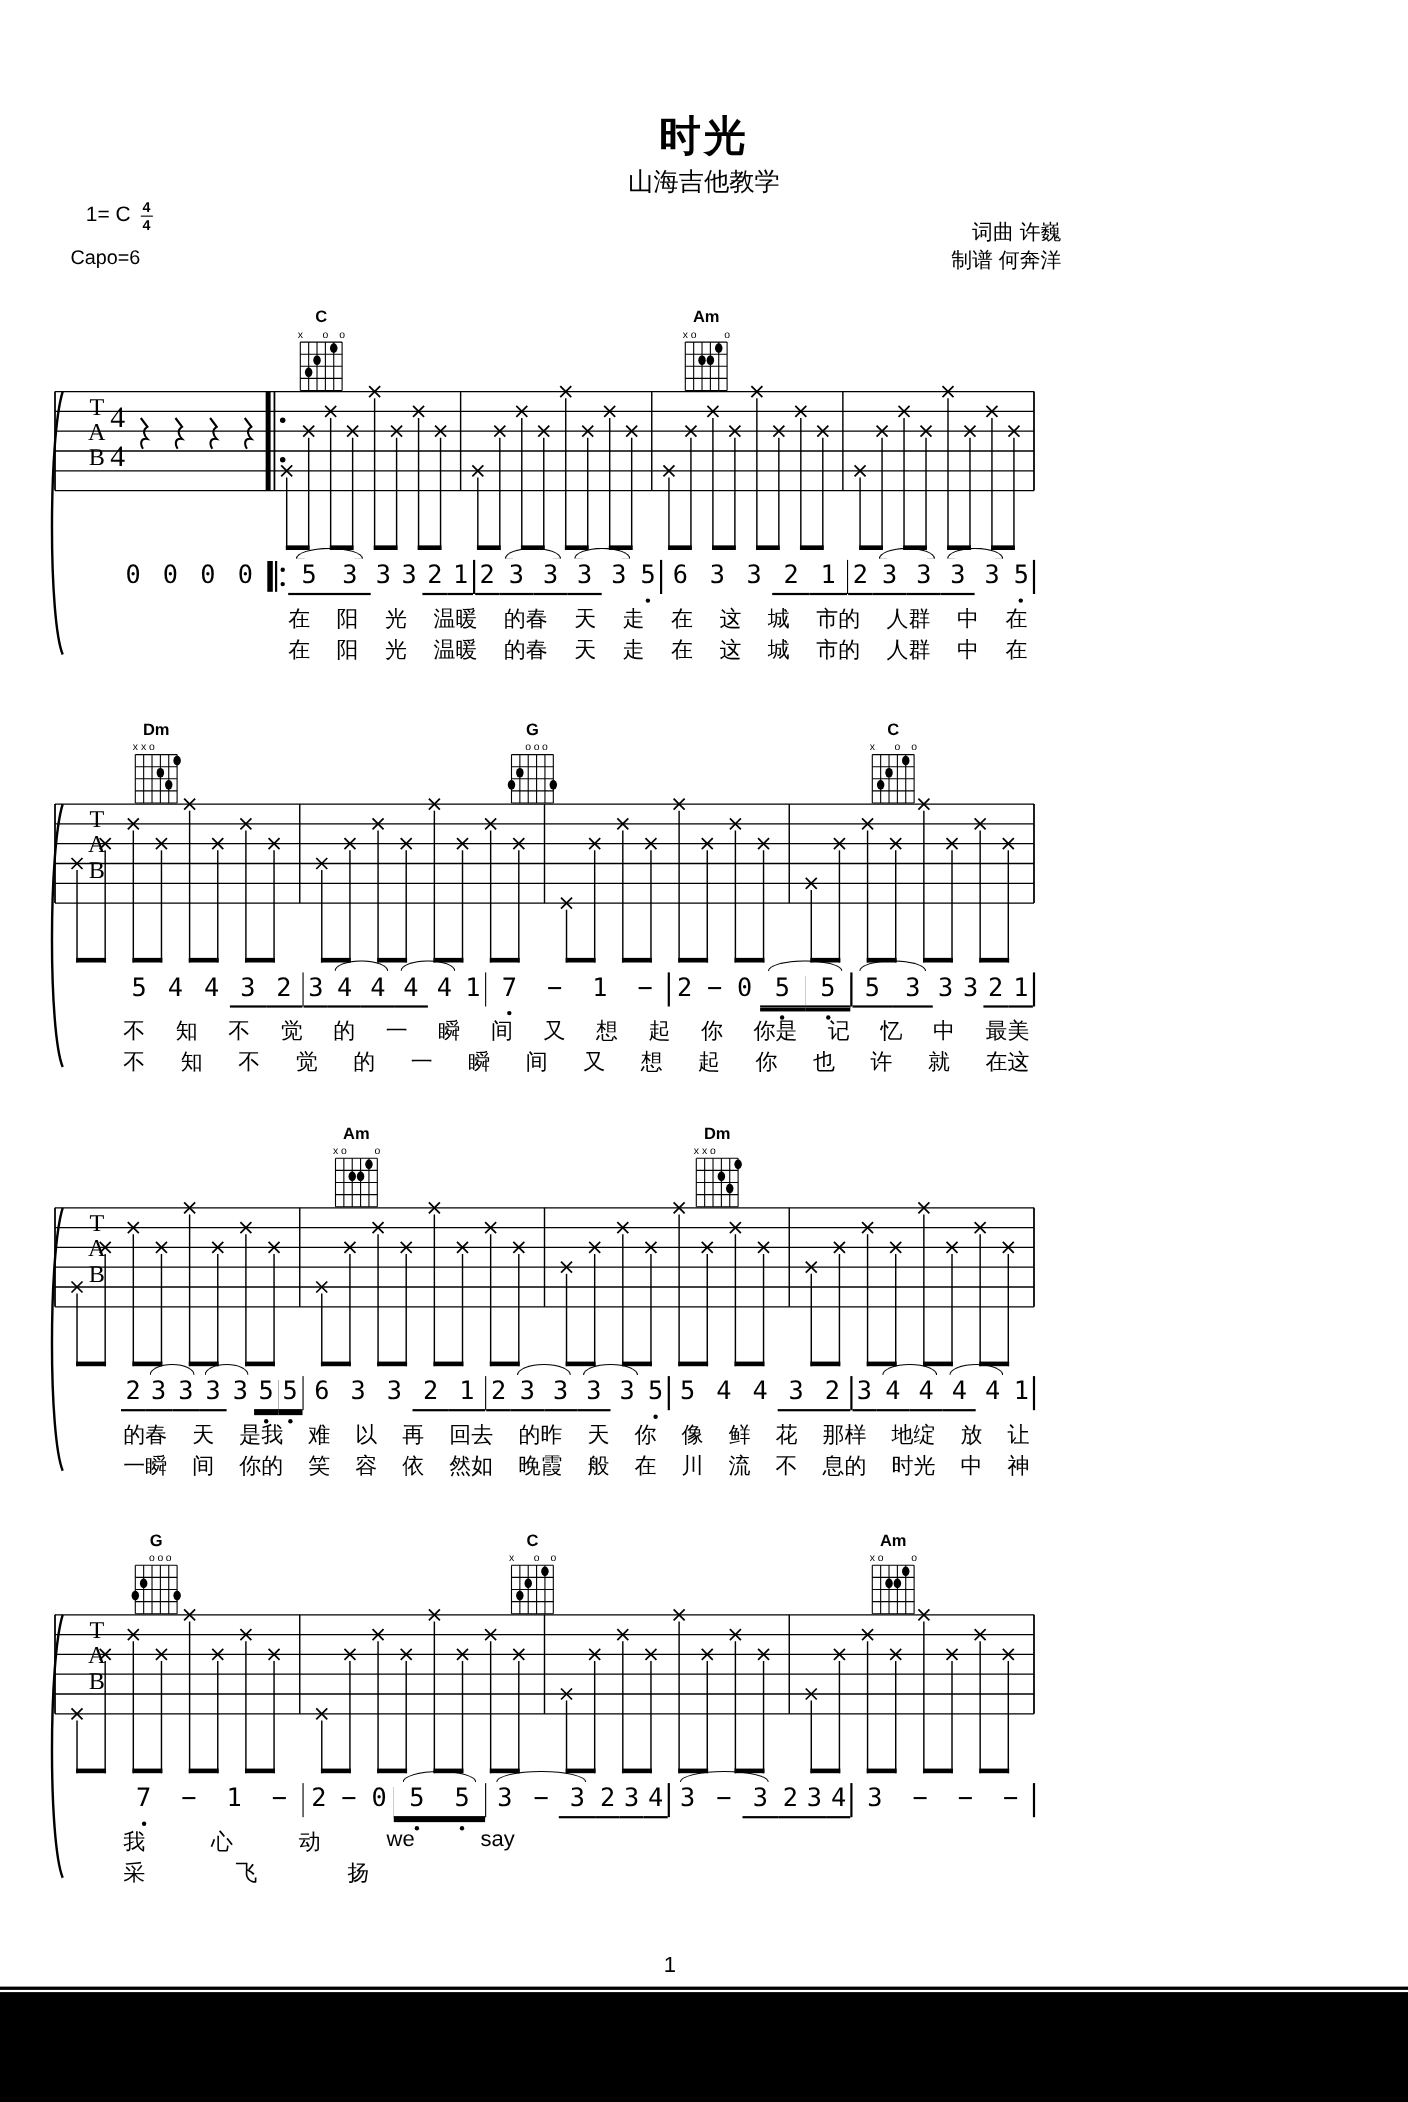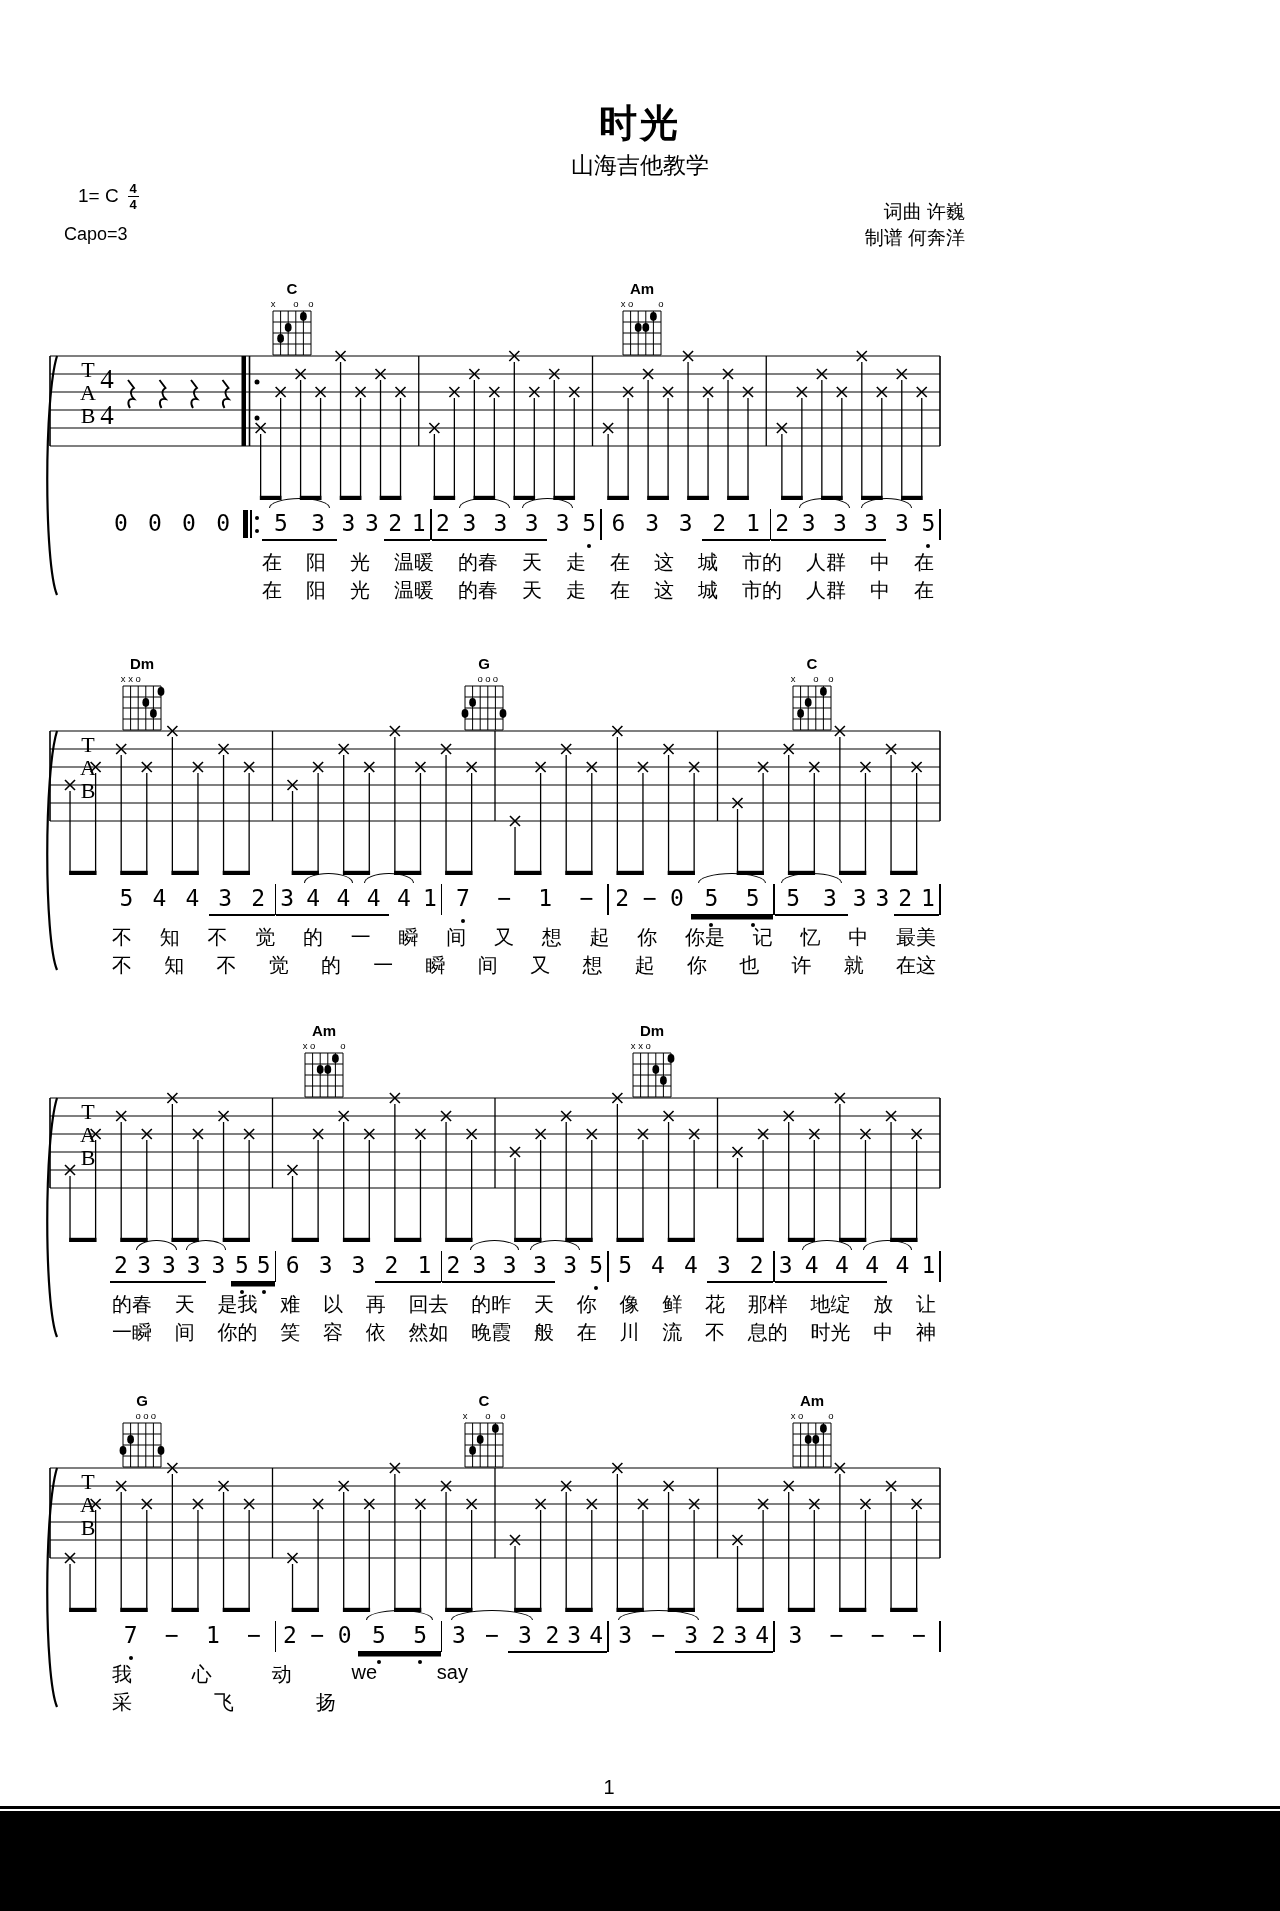--- a/index.html
+++ b/index.html
@@ -49,21 +49,21 @@
 <div class="hdr title" style="position:absolute">时光</div>
 <div class="hdr subtitle" style="position:absolute">山海吉他教学</div>
 <div class="keyrow">
   <span>1= C</span>
   <span class="frac">
     <span>4</span>
     <span class="fb"></span>
     <span>4</span>
   </span>
 </div>
-<div class="capo">Capo=3</div>
+<div class="capo">Capo=6</div>
 <div class="credits">
   <div>词曲 许巍</div>
   <div>制谱 何奔洋</div>
 </div>
 
 <div id="systems">
     <div class="system" style="top: 283px;">
       <svg class="staff" width="1280" height="334" viewBox="0 0 1280 334">
         <path d="M57,73 C44,115 44,280 57,312" fill="none" stroke="#000" stroke-width="2.2"></path>
         <line x1="50" y1="73" x2="940" y2="73" stroke="#000" stroke-width="1.2"></line>

